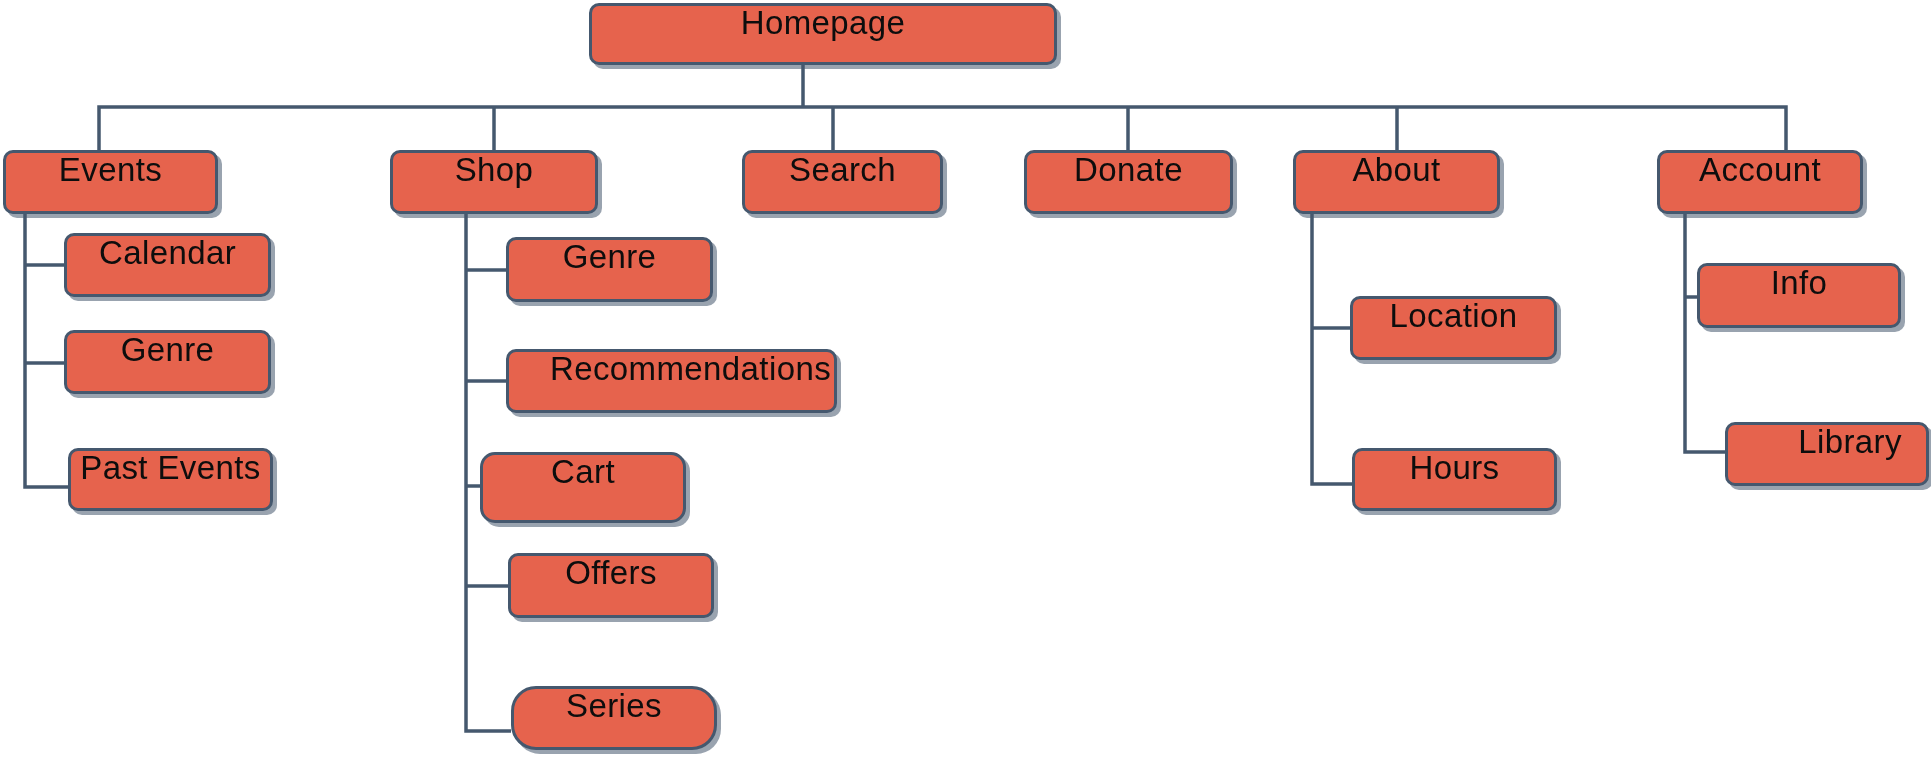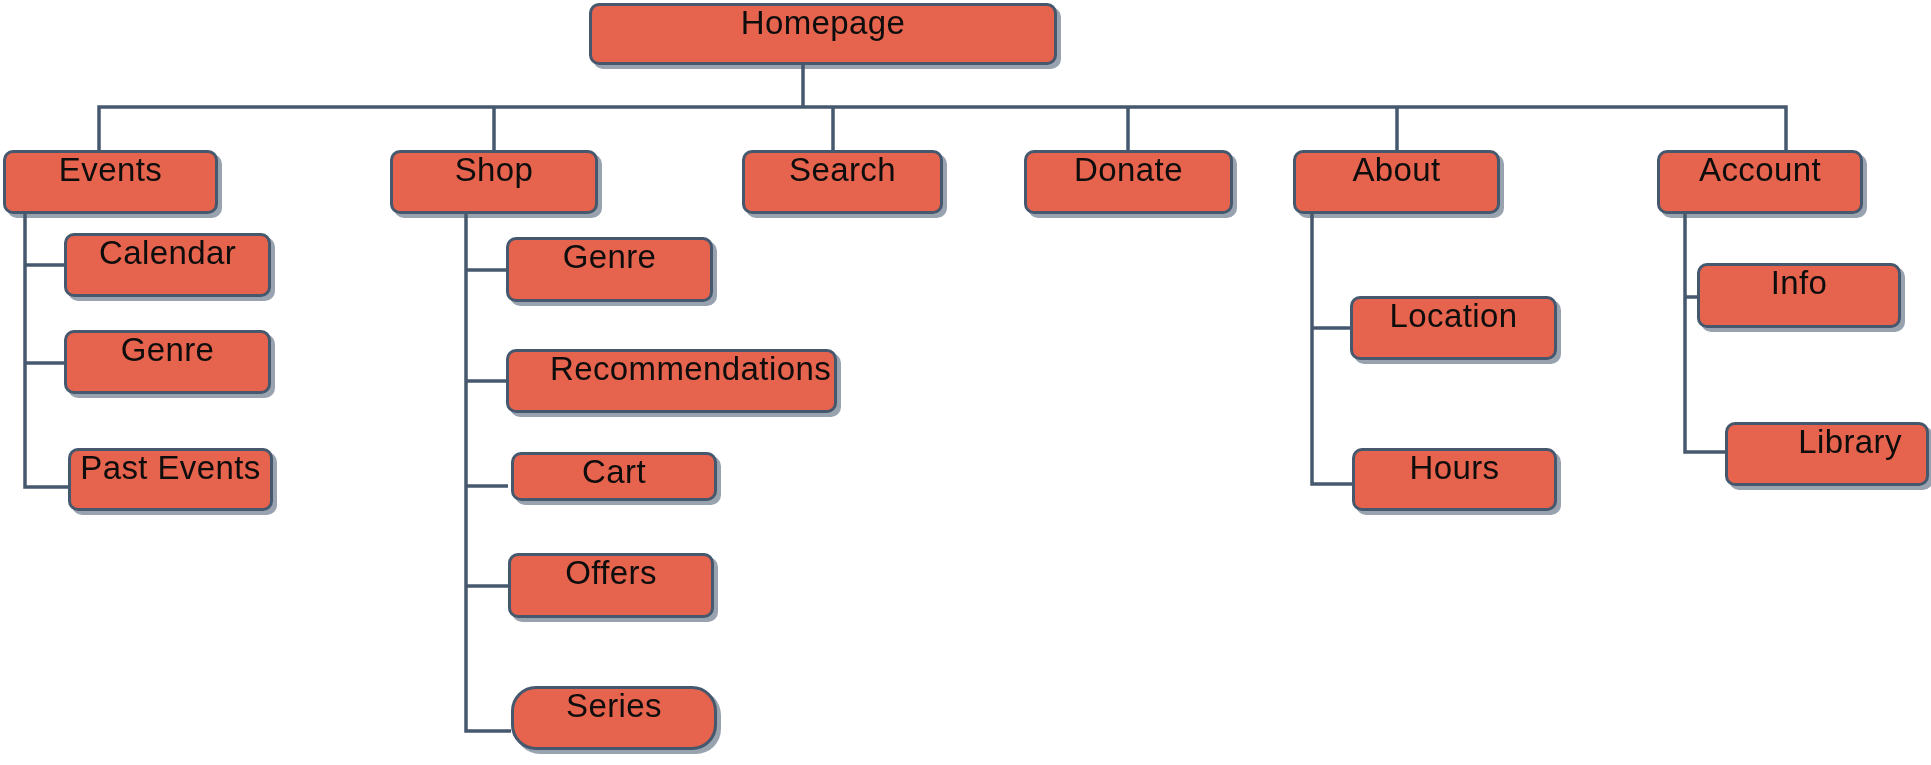--- a/index.html
+++ b/index.html
@@ -115,21 +115,21 @@
   <div class="node" style="left:68px; top:448px; width:205px; height:63px;">
     <span class="label">Past Events</span>
   </div>
 
   <div class="node" style="left:506px; top:237px; width:207px; height:65px;">
     <span class="label">Genre</span>
   </div>
   <div class="node" style="left:506px; top:349px; width:331px; height:64px;padding-left:38px;">
     <span class="label">Recommendations</span>
   </div>
-  <div class="node" style="left:511px; top:452px; width:206px; height:49px;">
+  <div class="node" style="left:480px; top:452px; width:206px; height:71px;border-radius:15px;">
     <span class="label">Cart</span>
   </div>
   <div class="node" style="left:508px; top:553px; width:206px; height:65px;">
     <span class="label">Offers</span>
   </div>
   <div class="node" style="left:511px; top:686px; width:206px; height:64px;border-radius:25px;">
     <span class="label">Series</span>
   </div>
 
   <div class="node" style="left:1350px; top:296px; width:207px; height:64px;">

